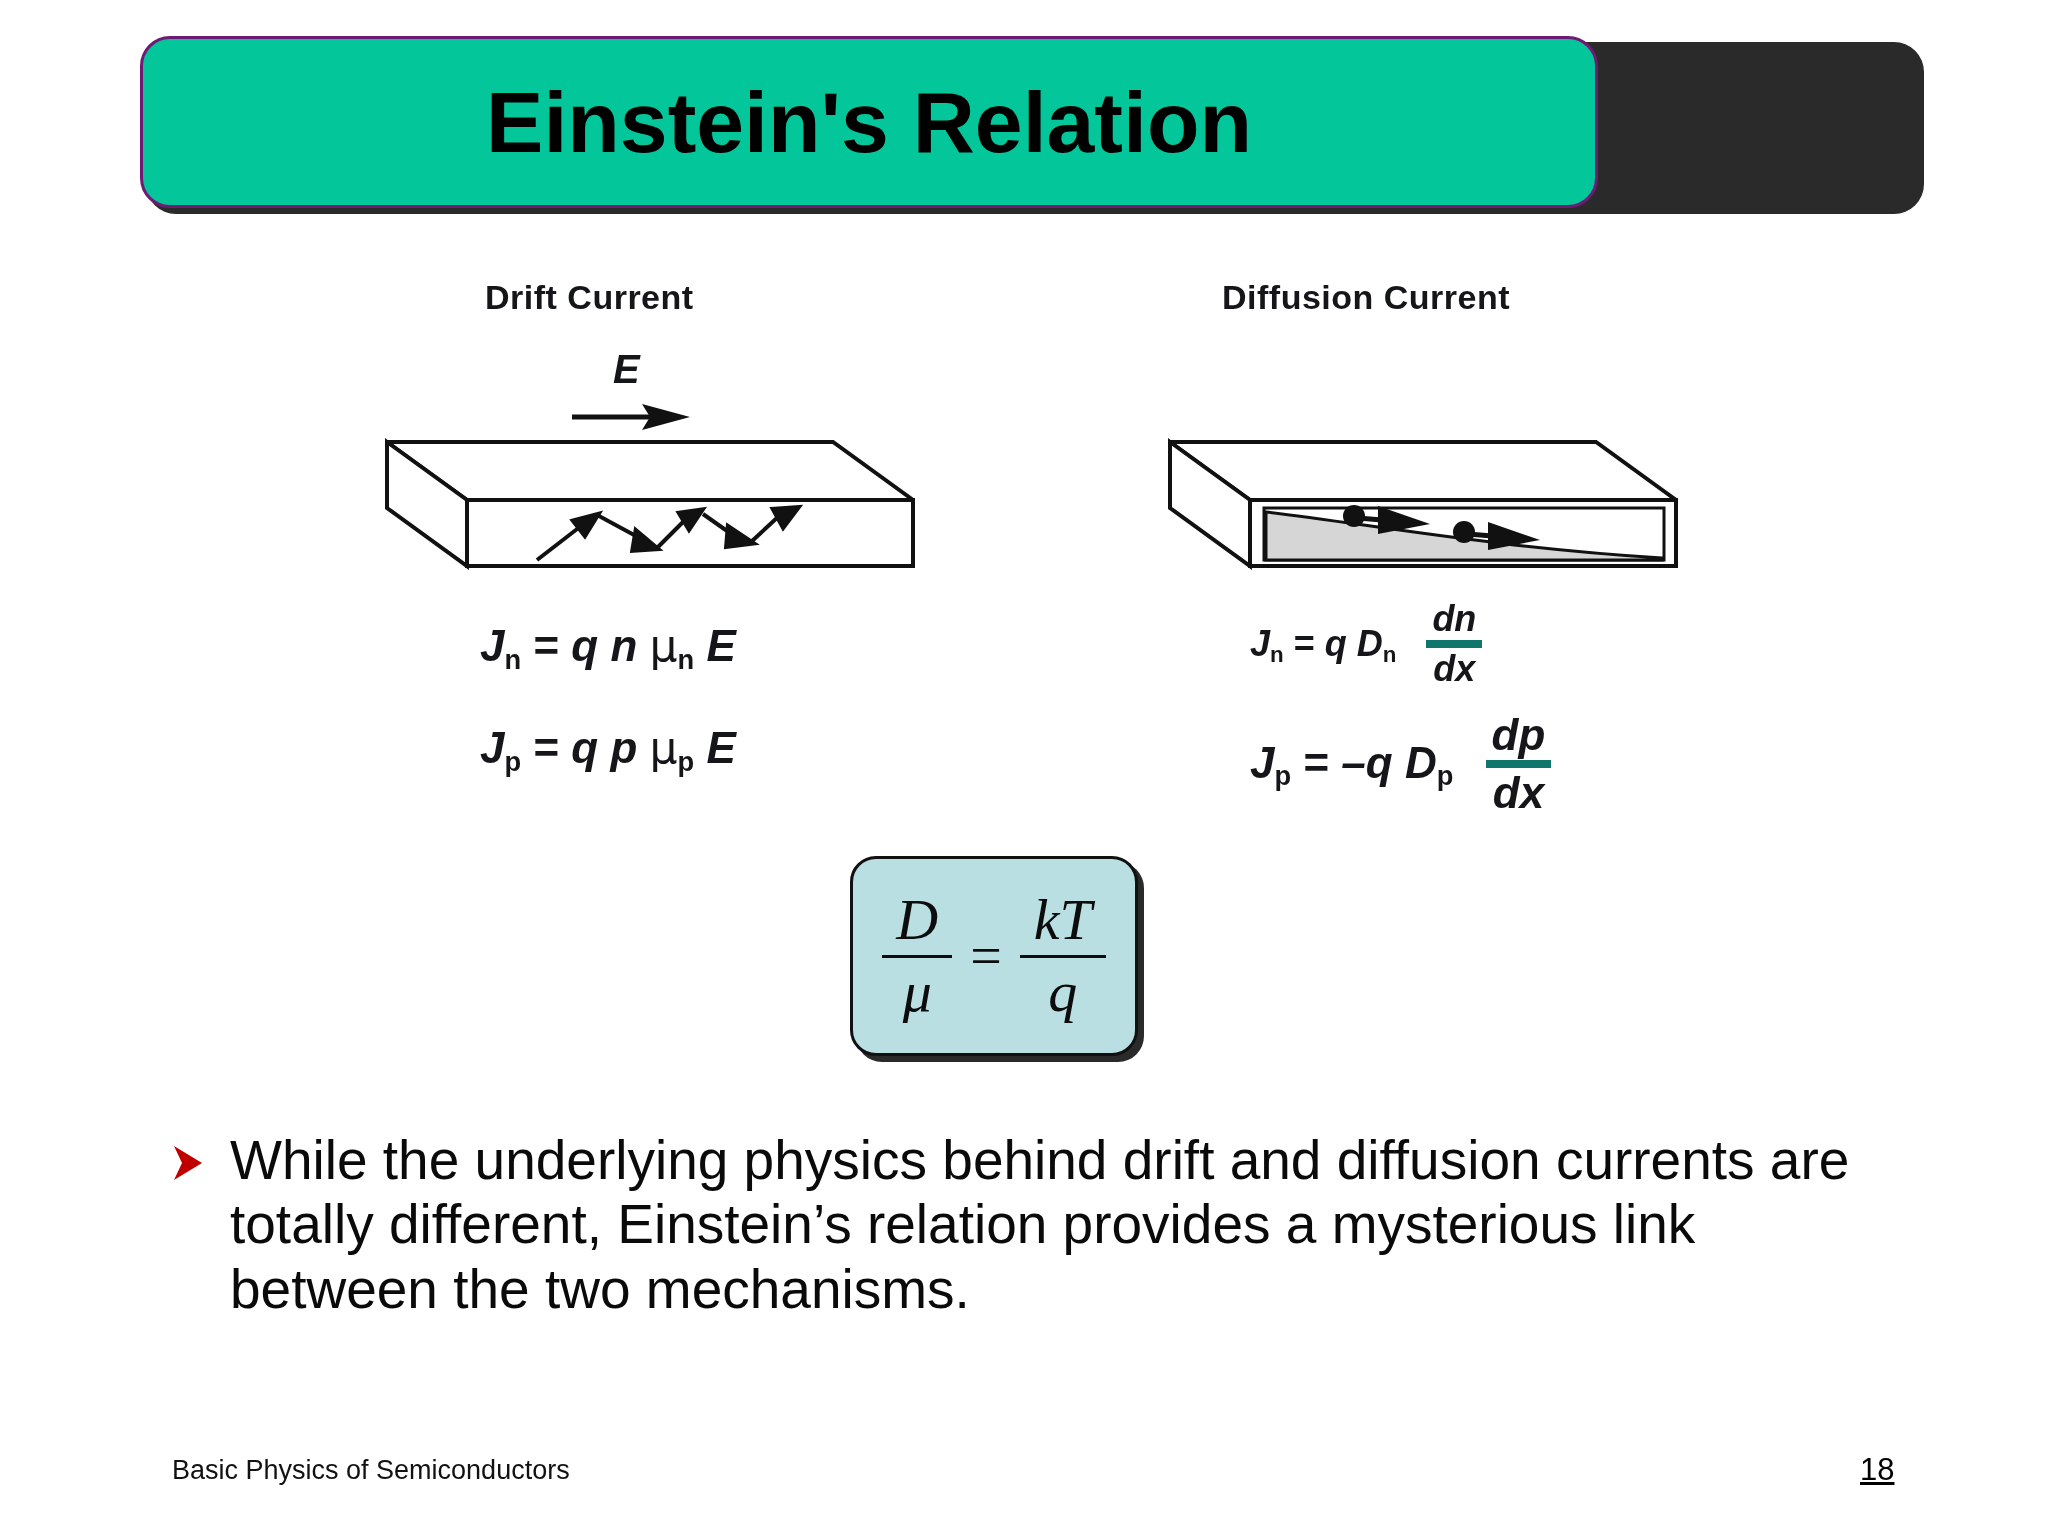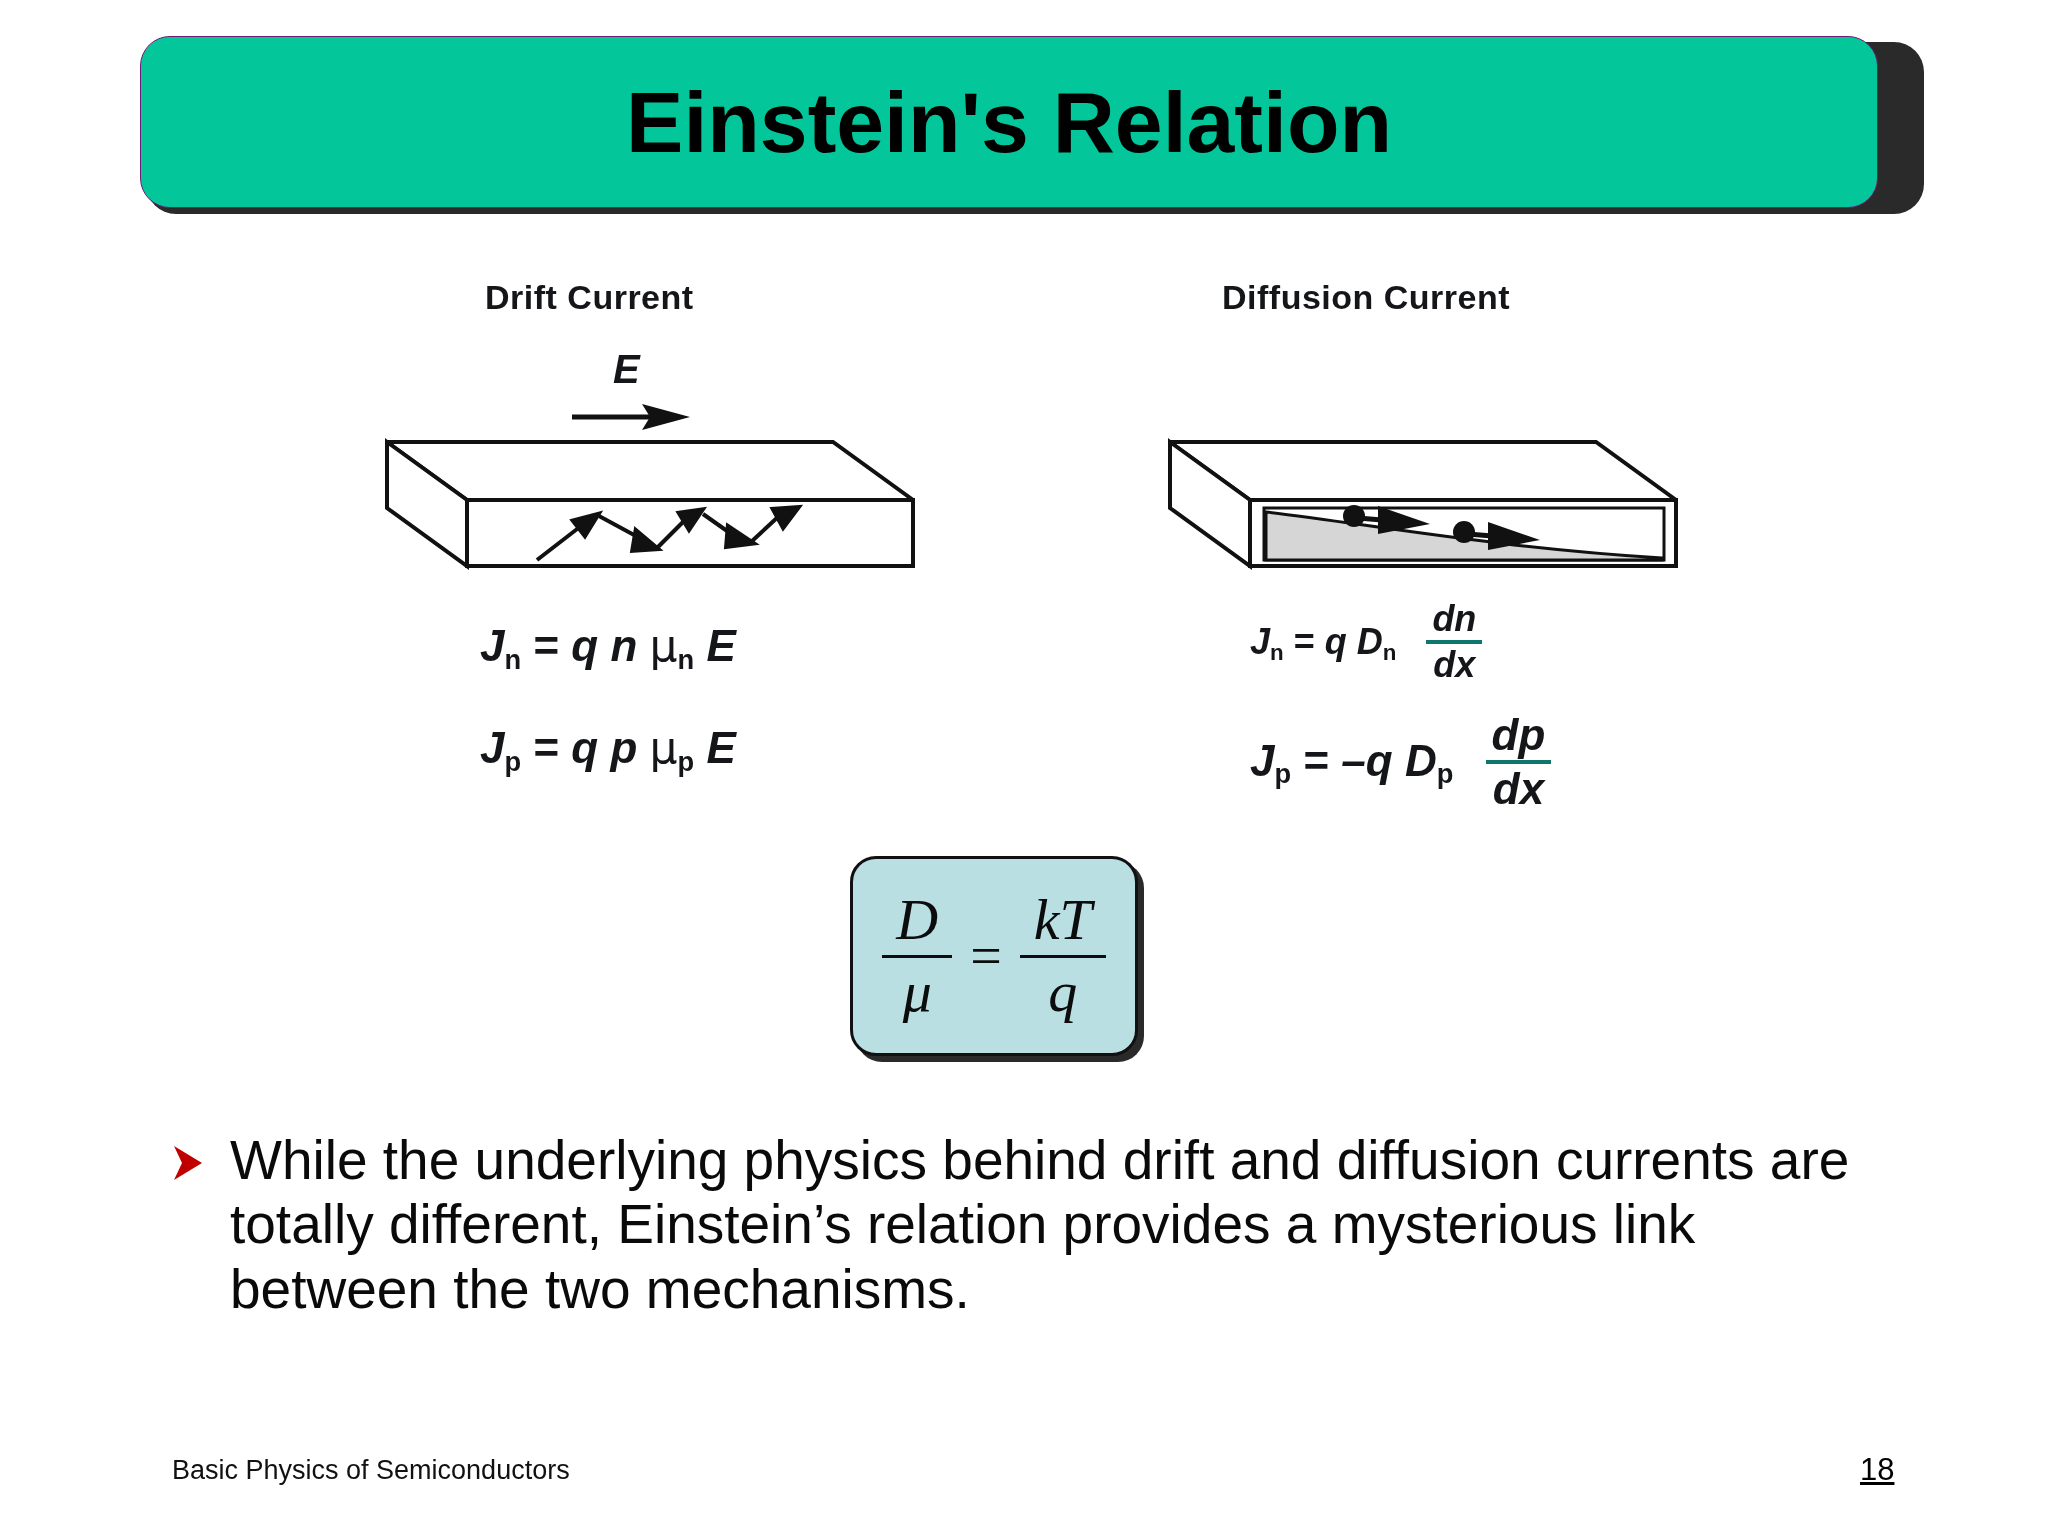--- a/index.html
+++ b/index.html
@@ -6,22 +6,22 @@
   body{width:2048px;height:1536px;font-family:"Liberation Sans",sans-serif;overflow:hidden;position:relative;}
 
   .slide{position:absolute;left:0;top:0;width:2048px;height:1536px;background:#ffffff;}
 
   
   .title-shadow{
     position:absolute;left:146px;top:42px;width:1778px;height:172px;
     background:#2a2a2a;border-radius:30px;
   }
   .title-banner{
-    position:absolute;left:140px;top:36px;width:1738px;height:172px;
-    background:#03C79B;border:1px solid #701a75;border-radius:30px;
+    position:absolute;left:140px;top:36px;width:1458px;height:172px;
+    background:#03C79B;border:3px solid #701a75;border-radius:30px;
     display:flex;align-items:center;justify-content:center;box-sizing:border-box;
   }
   .title-text{
     font-size:86px;font-weight:bold;color:#000;letter-spacing:0px;
     white-space:nowrap;line-height:1;
   }
 
   
   .diag-head{
     position:absolute;font-size:34px;font-weight:bold;color:#15161a;
@@ -48,21 +48,21 @@
     font-family:"Liberation Sans",sans-serif;font-weight:bold;font-style:italic;
   }
   .eq .up{font-style:normal;}
   .eq sub{font-size:0.62em;font-style:normal;font-weight:bold;vertical-align:-0.28em;}
   .eq .mu{font-style:normal;font-family:"DejaVu Sans",sans-serif;font-weight:500;}
   .eq .frac{
     display:inline-block;vertical-align:middle;text-align:center;
     margin:0 20px;position:relative;top:-2px;
   }
   .eq .frac .num{display:block;padding:0 6px;}
-  .eq .frac .den{display:block;padding:0 6px;border-top:4px solid #0f766e;}
+  .eq .frac .den{display:block;padding:0 6px;border-top:8px solid #0f766e;}
 
   #eq-drift-n{left:480px;top:620px;font-size:44px;}
   #eq-drift-p{left:480px;top:722px;font-size:44px;}
   #eq-diff-n{left:1250px;top:600px;font-size:36px;}
   #eq-diff-p{left:1250px;top:712px;font-size:44px;}
 
   
   .einstein-shadow{
     position:absolute;left:856px;top:862px;width:288px;height:200px;
     background:#2a2a2a;border-radius:26px;

